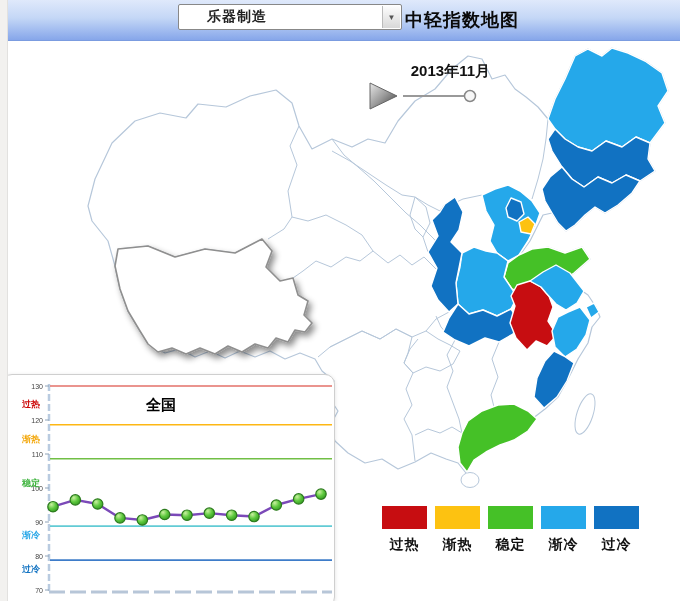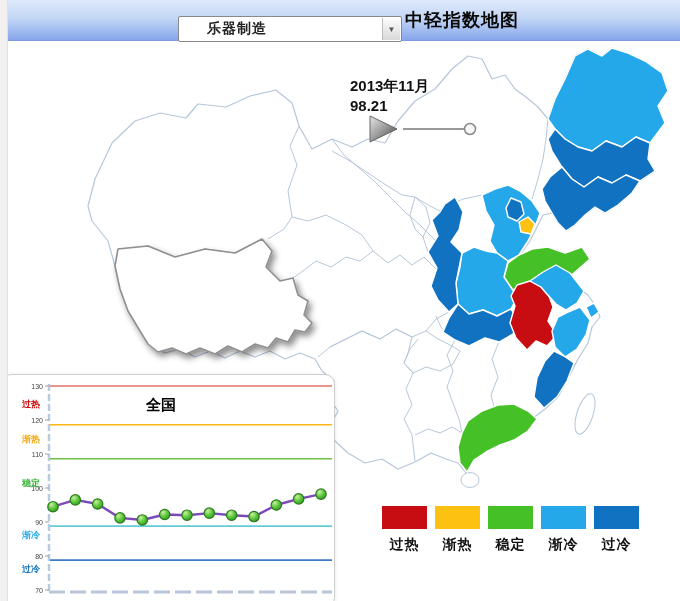--- a/index.html
+++ b/index.html
@@ -3,30 +3,30 @@
 <meta charset="utf-8">
 <style>
   html,body{margin:0;padding:0;background:#fff;}
   body{width:680px;height:601px;overflow:hidden;position:relative;
        font-family:"Liberation Sans","DejaVu Sans",sans-serif;}
   .left-strip{position:absolute;left:0;top:0;width:7px;height:601px;
        background:#f2f1ef;border-right:1px solid #e2e1df;z-index:50;}
   .window{margin-left:7px;width:673px;height:601px;position:relative;}
   .header{height:40px;background:linear-gradient(180deg,#dfe9fb 0%,#c4d7f6 45%,#86a6ea 100%);
        border-bottom:1px solid #7b9ce0;display:flex;align-items:center;position:relative;z-index:40;}
-  .combo{position:absolute;left:171px;top:16px;width:222px;height:24px;background:#fff;
+  .combo{position:absolute;left:171px;top:4px;width:222px;height:24px;background:#fff;
        border:1px solid #888;border-radius:2px;display:flex;align-items:center;cursor:default;}
   .combo-text{flex:1;font-size:14px;font-weight:bold;color:#222;padding-left:28px;letter-spacing:1px;}
   .combo-btn{width:17px;height:22px;margin:0 1px;border-left:1px solid #bbb;
        background:linear-gradient(180deg,#fdfdfd,#d8d8d8);display:flex;align-items:center;
        justify-content:center;font-size:8px;color:#555;}
   .app-title{position:absolute;left:398px;top:8px;font-size:18px;font-weight:bold;color:#0a0a0a;letter-spacing:1px;}
   .content{position:relative;height:561px;background:#fff;}
   .map-svg{position:absolute;left:0;top:0;z-index:1;}
-  .time-control{position:absolute;left:343px;top:36px;width:140px;z-index:10;text-align:left;}
+  .time-control{position:absolute;left:343px;top:21px;width:140px;z-index:10;text-align:right;}
   .tc-date{font-size:15px;font-weight:bold;color:#111;}
   .tc-value{font-size:15px;font-weight:bold;color:#111;margin-top:1px;}
   .chart-card{position:absolute;left:-5px;top:333px;width:331px;height:231px;background:#fff;
        border:1px solid #cfcfcf;border-radius:10px;box-shadow:0 1px 4px rgba(0,0,0,.12);z-index:20;}
   .chart-card svg{display:block;}
   .chart-card svg text{font-family:"Liberation Sans","DejaVu Sans",sans-serif;}
   .legend{position:absolute;left:375px;top:465px;display:flex;gap:8px;z-index:10;}
   .lg-item{display:flex;flex-direction:column;align-items:center;width:45px;}
   .sw{width:45px;height:23px;display:block;}
   .lb{margin-top:7px;font-size:14px;font-weight:bold;color:#111;letter-spacing:1px;}
@@ -120,21 +120,20 @@
         <path d="M519,221 L528,216 535,223 531,233 521,231 Z" fill="#fdc211"></path>
       </g>
 
       <path filter="url(#tshadow)" fill="#ffffff" stroke="#8f8f8f" stroke-width="1.6" stroke-linejoin="round" d="M118,248 L148,245 175,256 205,248 235,252 262,238 272,250 266,266 280,280 293,277 298,294
            308,300 304,314 312,322 305,331 295,329 288,341 276,337 268,347 255,343 242,351 228,345
            215,353 200,347 186,353 172,347 158,351 148,343 140,330 128,310 120,288 115,265 Z"></path>
     </svg>
 
     <div class="time-control">
       <div class="tc-date">2013年11月</div>
-      <div class="tc-value">98.21</div>
       <svg width="140" height="32">
         <defs>
           <linearGradient id="playg" x1="0" y1="0" x2="1" y2="1">
             <stop offset="0" stop-color="#e8e8e8"></stop>
               <stop offset="0.5" stop-color="#9a9a9a"></stop>
             <stop offset="1" stop-color="#3c3c3c"></stop>
           </linearGradient>
         </defs>
         <polygon points="20,2 47,15 20,28" fill="url(#playg)" stroke="#666" stroke-width="1"></polygon>
         <line x1="53" y1="15" x2="121" y2="15" stroke="#999" stroke-width="2"></line>

